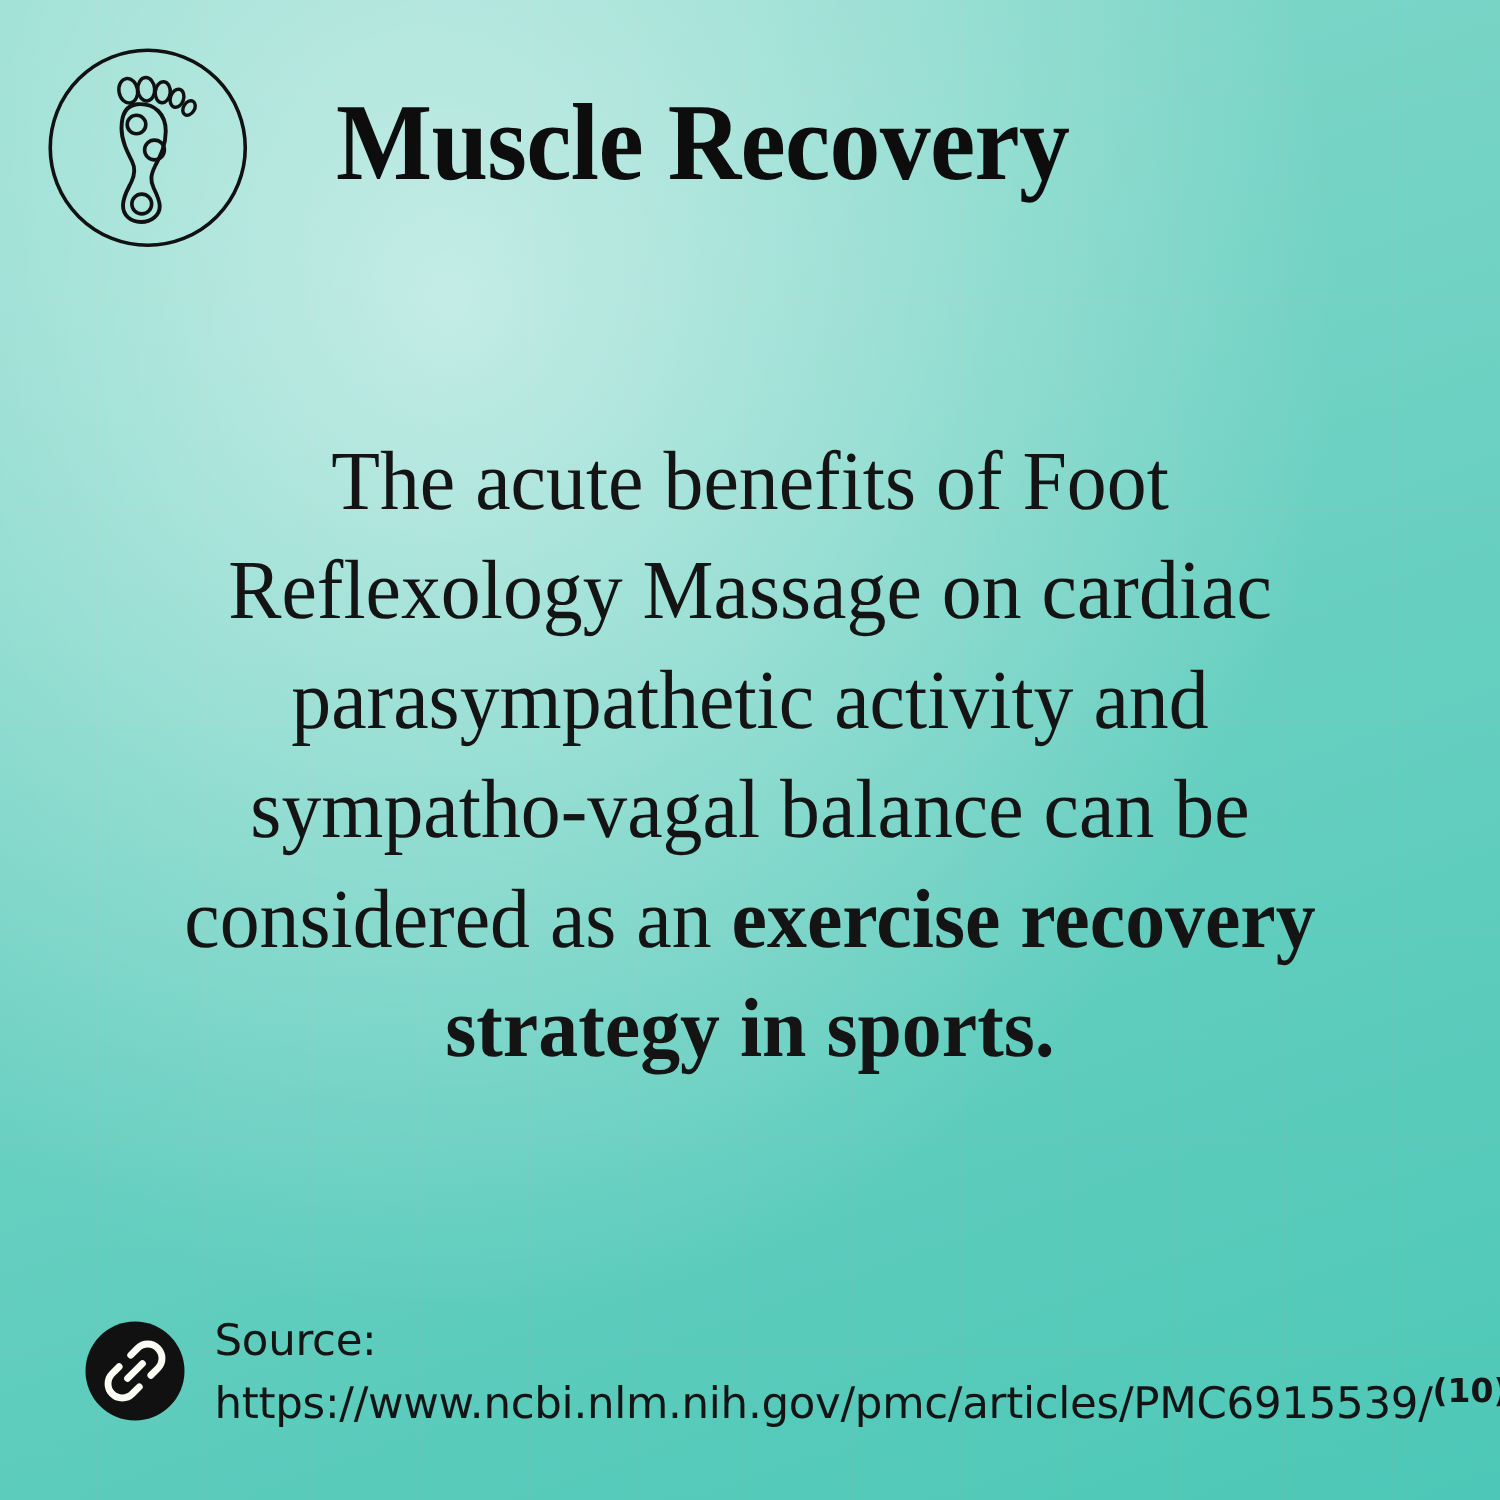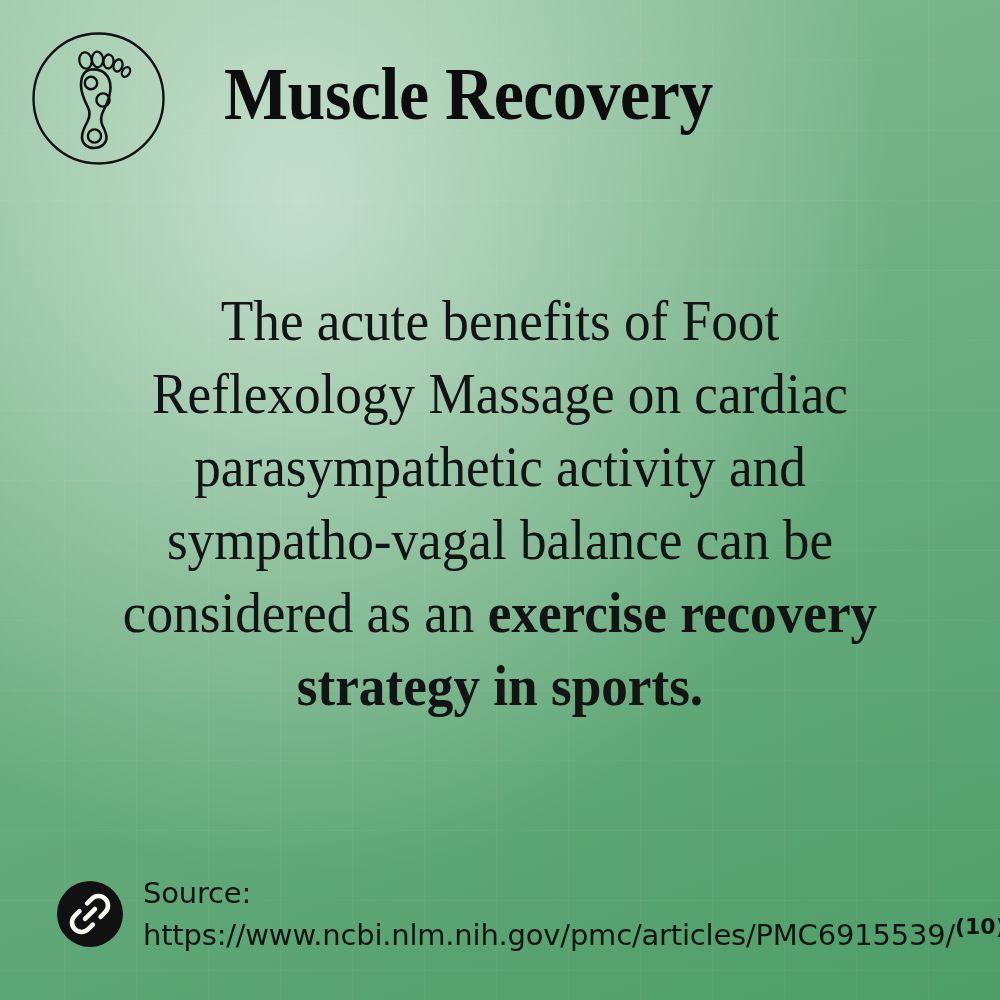--- a/index.html
+++ b/index.html
@@ -14,21 +14,21 @@
     overflow: hidden;
     background: #fbfbf3;
     font-family: "Liberation Serif", "DejaVu Serif", serif;
   }
 
   
   .card {
     position: relative;
     width: 1000px;
     height: 1000px;
-    background-color: #15803d;
+    background-color: #14b8a6;
     overflow: hidden;
   }
 
   .grid-overlay {
     position: absolute;
     inset: 0;
     background-image:
       linear-gradient(to right, rgba(140,140,125,0.13) 1px, transparent 1px),
       linear-gradient(to bottom, rgba(140,140,125,0.11) 1px, transparent 1px);
     background-size: 72px 70px;

